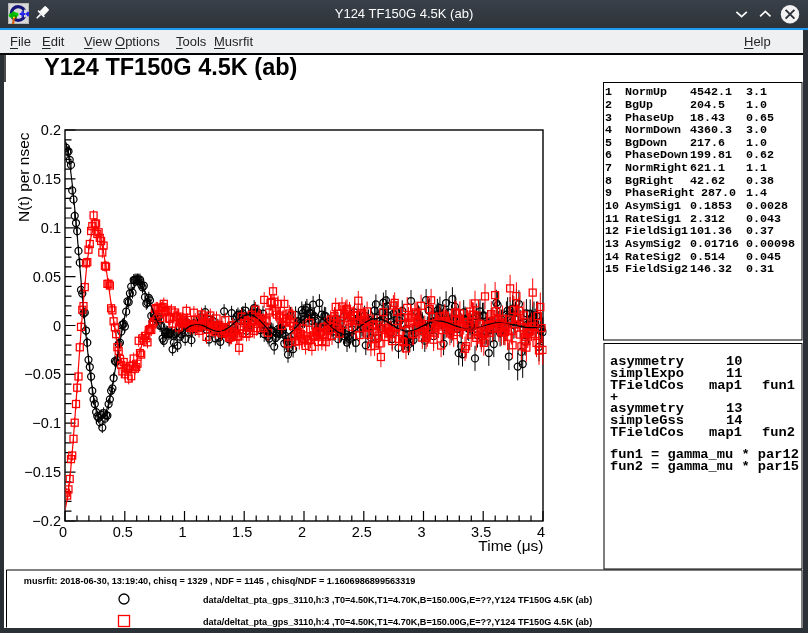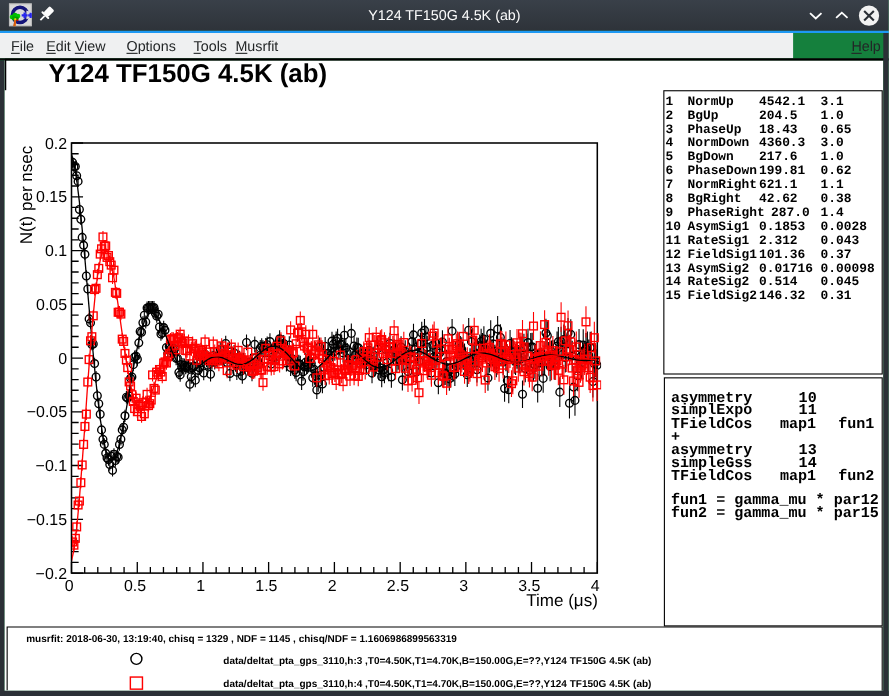--- a/index.html
+++ b/index.html
@@ -1,21 +1,21 @@
 <!DOCTYPE html>
 <html><head><meta charset="utf-8">
 <style>
 html,body{margin:0;padding:0;width:808px;height:633px;overflow:hidden;
 font-family:"Liberation Sans",sans-serif;-webkit-font-smoothing:antialiased;}
-#win{position:relative;width:808px;height:633px;background:#15803d;}
+#win{position:relative;width:808px;height:633px;background:#4d7c0f;}
 #titlebar{position:absolute;left:0;top:0;width:808px;height:28px;background:linear-gradient(#394049,#2e3339);}
 #title{position:absolute;left:0;top:0;width:808px;height:28px;line-height:28px;
 text-align:center;color:#fcfcfc;font-size:13px;}
 #blueline{position:absolute;left:0;top:28px;width:808px;height:2px;background:#1d99f3;}
-#menubar{position:absolute;left:0;top:30px;width:721px;height:23px;background:#eff0f1;text-align:center;}
+#menubar{position:absolute;left:0;top:30px;width:808px;height:23px;background:#eff0f1;text-align:center;}
 .mi{position:absolute;top:0;height:23px;line-height:23px;font-size:13px;color:#232627;}
 .mi u{text-decoration:underline;text-underline-offset:2px;}
 #menuline{position:absolute;left:0;top:53px;width:808px;height:2px;background:#0a0a0a;}
 #canvas{position:absolute;left:4px;top:55px;width:799px;height:573px;background:#fff;}
 svg text{font-family:"Liberation Sans",sans-serif;fill:#000;}
 .mono{font-family:"Liberation Mono",monospace;font-weight:bold;}
 </style></head>
 <body>
 <div id="win">
   <div id="titlebar"></div>
@@ -49,25 +49,25 @@
   <svg style="position:absolute;left:730px;top:3px" width="74" height="24" viewBox="0 0 74 24">
     <path d="M6.4 8.9 L11.6 13.7 L16.8 8.9" stroke="#fcfcfc" stroke-width="1.7" fill="none"></path>
     <path d="M30.1 13.3 L35.3 8.5 L40.5 13.3" stroke="#fcfcfc" stroke-width="1.7" fill="none"></path>
     <circle cx="60" cy="11.3" r="9.2" fill="#f2f2f2"></circle>
     <path d="M55.6 6.9 L64.4 15.7 M64.4 6.9 L55.6 15.7" stroke="#2b3036" stroke-width="1.9"></path>
   </svg>
   <div id="blueline"></div>
   <div id="menubar">
     <span class="mi" style="left:10px"><u>F</u>ile</span>
     <span class="mi" style="left:42px"><u>E</u>dit</span>
-    <span class="mi" style="left:68px"><u>V</u>iew</span>
+    <span class="mi" style="left:84px"><u>V</u>iew</span>
     <span class="mi" style="left:115px"><u>O</u>ptions</span>
     <span class="mi" style="left:176px"><u>T</u>ools</span>
     <span class="mi" style="left:214px"><u>M</u>usrfit</span>
-    <span class="mi" style="left:774px"><u>H</u>elp</span>
+    <span class="mi" style="left:744px"><u>H</u>elp</span>
   </div>
   <div id="menuline"></div>
   <div id="canvas"></div>
   <svg style="position:absolute;left:0;top:0" width="808" height="633" viewBox="0 0 808 633">
     <defs>
       <clipPath id="fr">
           <rect x="65.5" y="128.5" width="481" height="394"></rect>
         </clipPath>
       <circle id="mc" r="3.5" fill="none" stroke="#000" stroke-width="1.25"></circle>
       <rect id="ms" x="-3.5" y="-3.5" width="7" height="7" fill="none" stroke="#ff0000" stroke-width="1.25"></rect>

